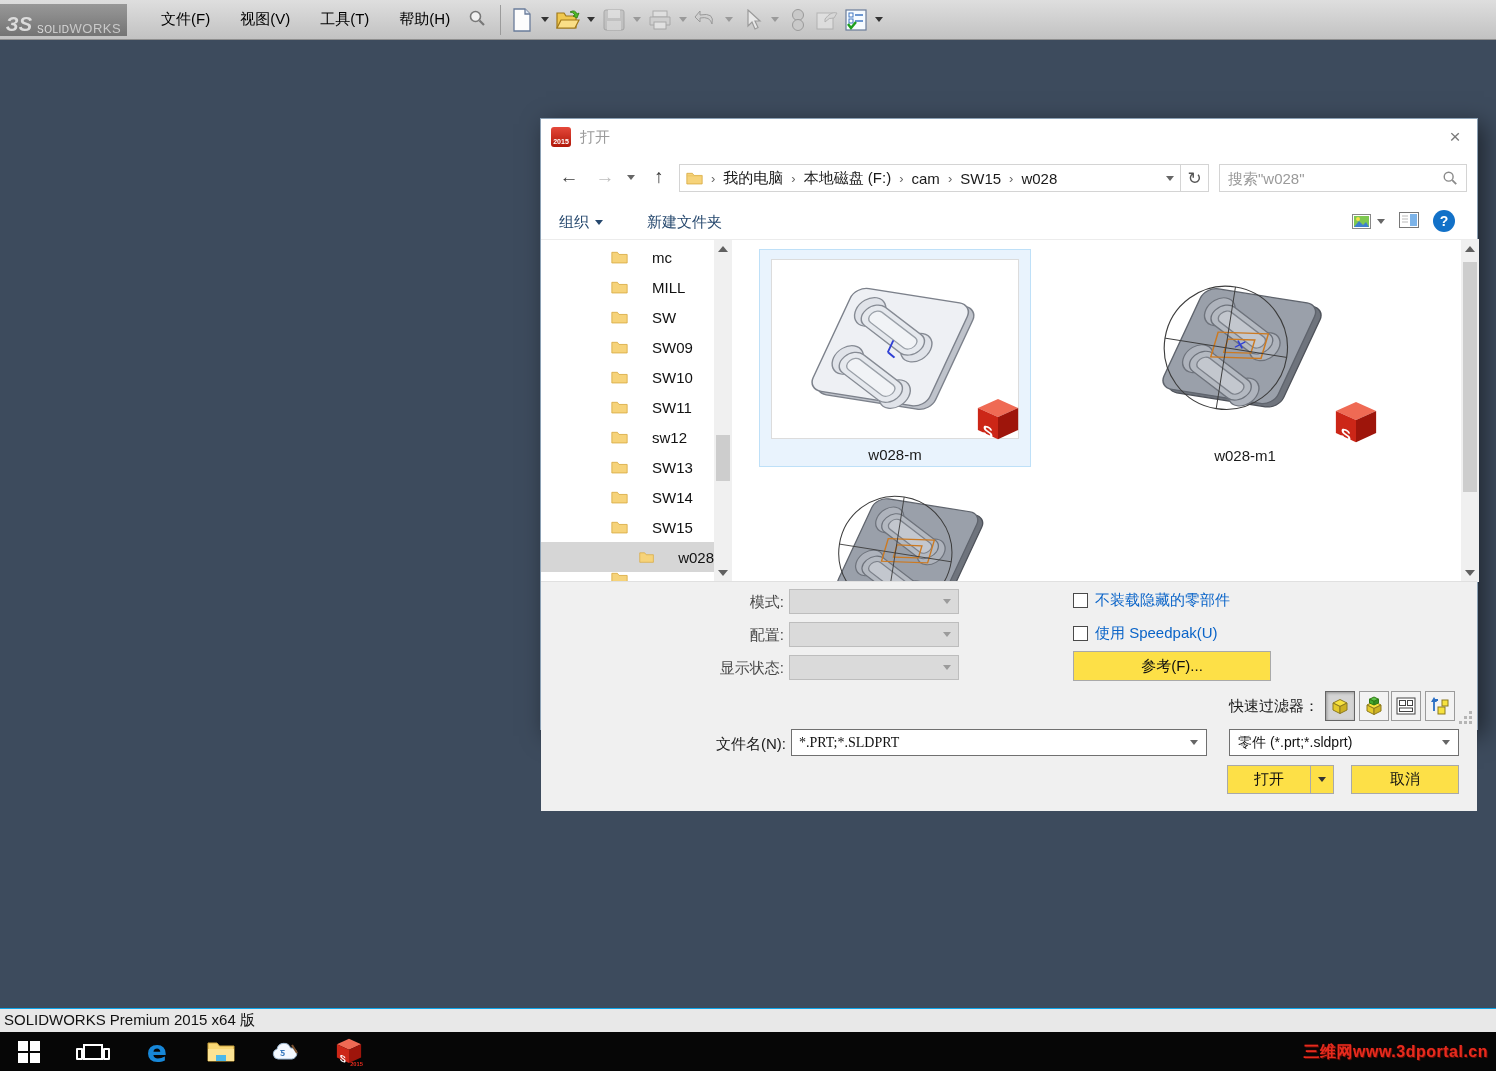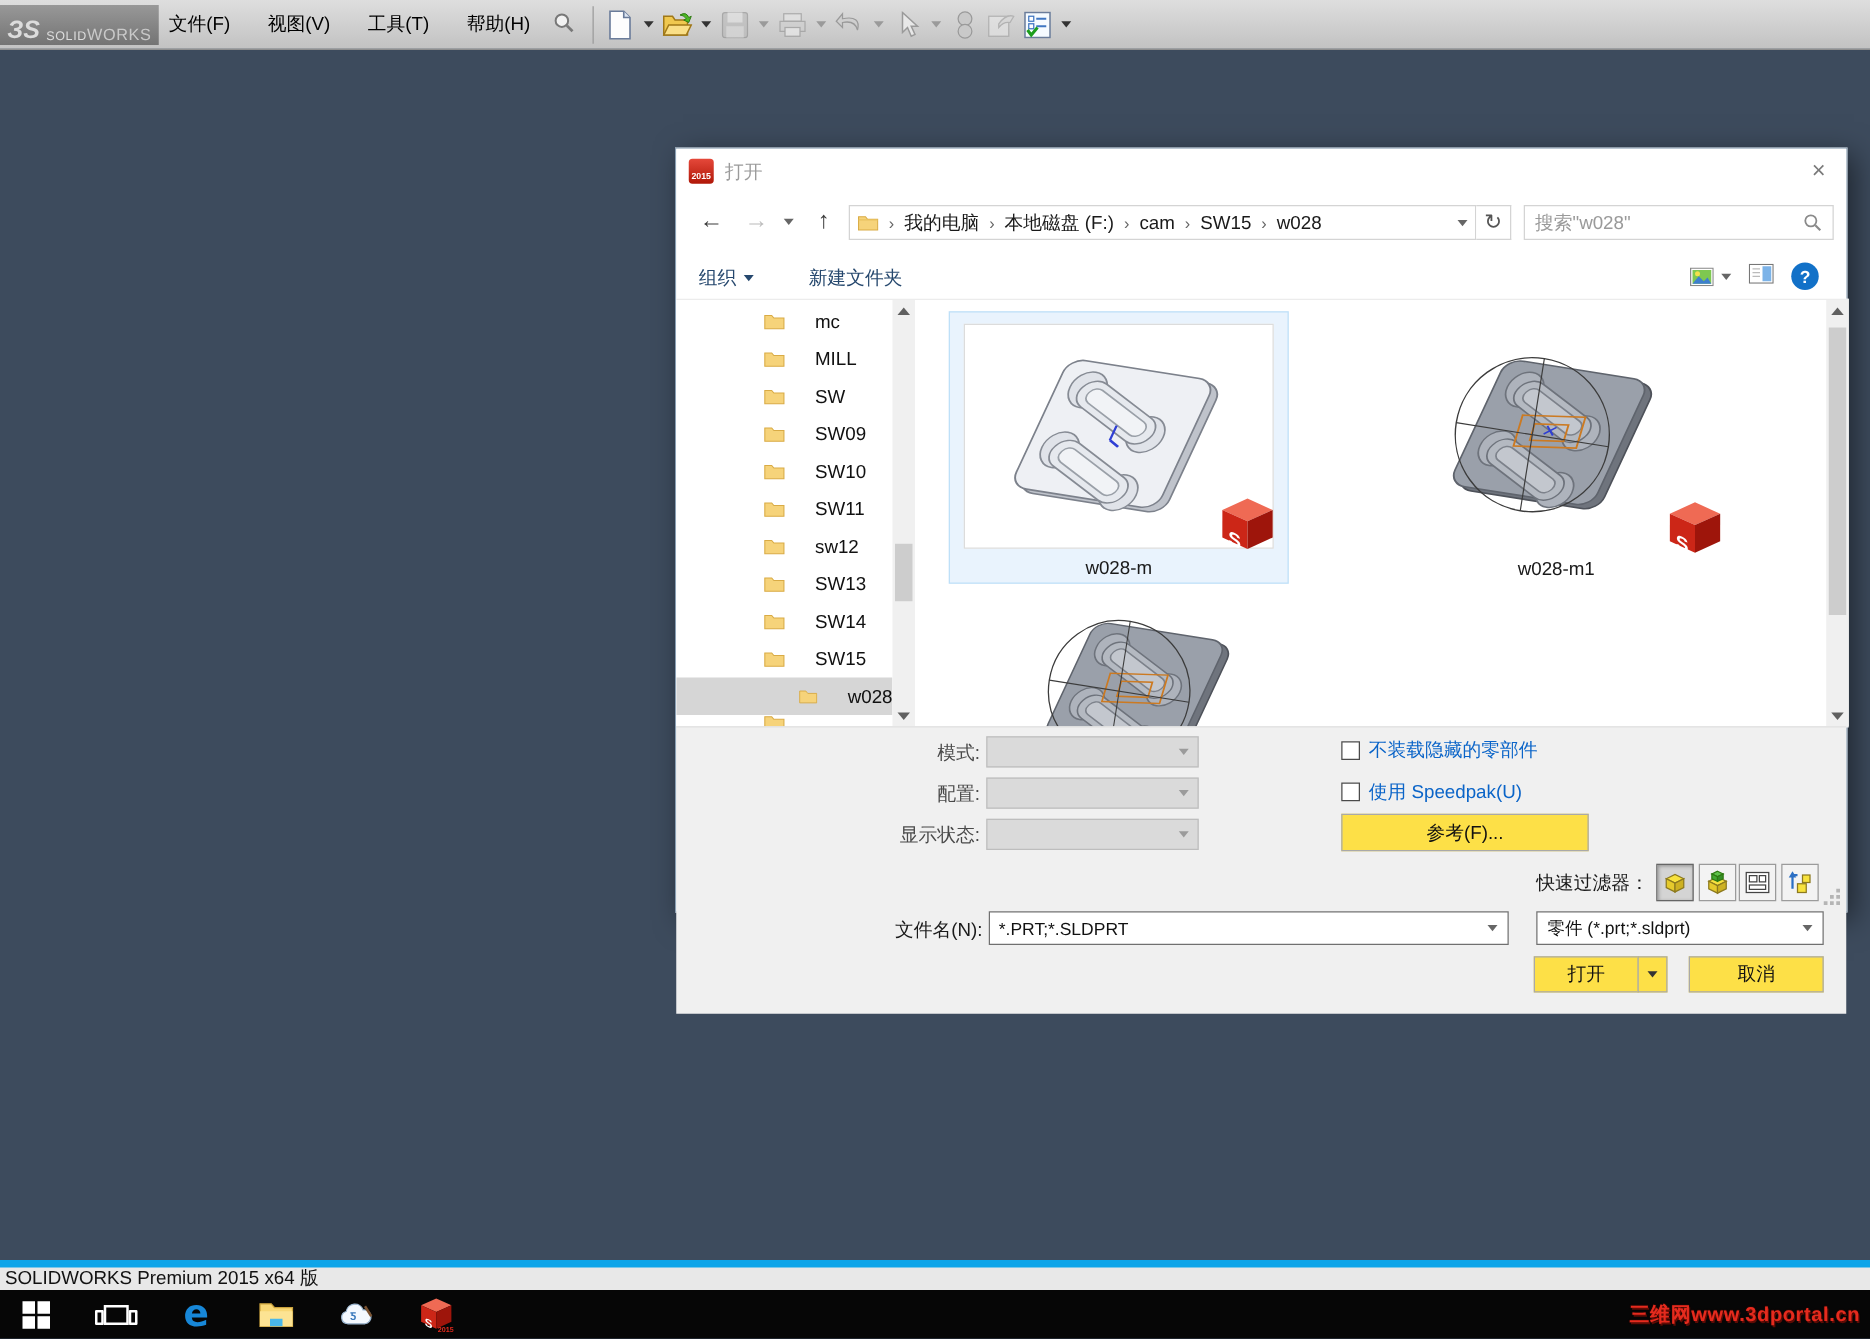--- a/index.html
+++ b/index.html
@@ -5,21 +5,21 @@
 *{margin:0;padding:0;box-sizing:border-box}
 html,body{width:1496px;height:1071px;overflow:hidden}
 body{position:relative;font-family:"Liberation Sans","DejaVu Sans",sans-serif;background:#3d4b5d;font-size:15px;color:#111}
 
 
 .topbar{position:absolute;top:0;left:0;width:1496px;height:40px;background:linear-gradient(#dedede,#c2c2c2);border-bottom:1px solid #8f8f8f;display:flex;align-items:center}
 .logo{width:127px;height:32px;background:linear-gradient(#989898,#747474);color:#dcdcdc;display:flex;align-items:flex-end;justify-content:center;gap:5px}
 .logo .gl{font-style:italic;font-weight:bold;font-size:20px}
 .logo .t1{font-weight:normal;font-size:10px;letter-spacing:.5px}
 .logo .t2{font-weight:normal;font-size:13px;opacity:.8;letter-spacing:.5px}
-.menu{display:flex;gap:30px;margin-left:8px;color:#000}
+.menu{display:flex;gap:30px;margin-left:34px;color:#000}
 .menu span{cursor:default}
 .msearch{margin-left:18px}
 .tsep{width:1px;height:30px;background:#9b9b9b;margin:0 8px 0 14px}
 .tools{display:flex;align-items:center;gap:3px}
 .tbtn{width:26px;height:28px;display:flex;align-items:center;justify-content:center}
 .darr{width:0;height:0;border-left:4px solid transparent;border-right:4px solid transparent;border-top:5px solid #333;margin:0 3px}
 .darr.dis{border-top-color:#9a9a9a}
 .gray-ic{filter:grayscale(1) opacity(.55)}
 
 
@@ -78,30 +78,30 @@
 .chkrow{position:absolute;display:flex;align-items:center;gap:7px}
 .chkbox{width:15px;height:15px;background:#fff;border:1px solid #4a4a4a}
 .chklab{color:#0a64c8}
 .btn{background:#fde047;border:1px solid #a9a9a9;display:flex;align-items:center;justify-content:center;color:#111}
 .refsbtn{position:absolute;left:532px;top:532px;width:198px;height:30px}
 .qflabel{position:absolute;left:688px;top:578px;color:#1a1a1a}
 .qfbtn{position:absolute;top:572px;width:30px;height:30px;background:#f3f3f3;border:1px solid #9b9b9b;display:flex;align-items:center;justify-content:center}
 .qfbtn.pressed{background:#d4d4d4;border:1px solid #666;box-shadow:inset 1px 1px 3px rgba(0,0,0,.3)}
 .fnlabel{position:absolute;left:155px;top:616px;width:90px;text-align:right;color:#1a1a1a}
 .fninput{position:absolute;left:250px;top:610px;width:416px;height:27px;background:#fff;border:1px solid #707070;display:flex;align-items:center}
-.fninput input{border:none;outline:none;flex:1;padding:0 7px;font-size:14px;font-family:Liberation Sans, sans-serif;color:#111}
+.fninput input{border:none;outline:none;flex:1;padding:0 7px;font-size:14px;font-family:Liberation Serif, serif;color:#111}
 .ftcombo{position:absolute;left:688px;top:610px;width:230px;height:27px;background:#fff;border:1px solid #707070;display:flex;align-items:center;justify-content:space-between;padding:0 8px;font-size:14px}
 .openbtn{position:absolute;left:686px;top:646px;width:84px;height:29px}
 .openarr{position:absolute;left:769px;top:646px;width:24px;height:29px}
 .cancelbtn{position:absolute;left:810px;top:646px;width:108px;height:29px}
 .grip{position:absolute;right:5px;bottom:5px;width:13px;height:13px}
 .grip i{position:absolute;width:3px;height:3px;background:#b5b5b5}
 
 
-.statusbar{position:absolute;top:1008px;left:0;width:1496px;height:24px;background:#e8e8e8;border-top:6px solid #0ea5e9;display:flex;align-items:flex-end;padding-left:4px;color:#111}
+.statusbar{position:absolute;top:1008px;left:0;width:1496px;height:24px;background:#e8e8e8;border-top:1px solid #0ea5e9;display:flex;align-items:center;padding-left:4px;color:#111}
 .taskbar{position:absolute;top:1032px;left:0;width:1496px;height:39px;background:#060606;display:flex;align-items:center;gap:34px;padding-left:14px}
 .tkbtn{width:30px;height:30px;display:flex;align-items:center;justify-content:center}
 .winlogo{display:grid;grid-template-columns:10px 10px;grid-template-rows:10px 10px;gap:2px}
 .winlogo i{background:#fff}
 .tview{width:20px;height:16px;border:2px solid #fff;position:relative}
 .tview:before,.tview:after{content:"";position:absolute;top:2px;width:3px;height:8px;border:2px solid #fff;border-radius:1px}
 .tview:before{left:-9px}
 .tview:after{right:-9px}
 .edge-e{color:#1787d8;font-weight:bold;font-size:30px;font-family:"DejaVu Sans",sans-serif;line-height:30px}
 .watermark{position:absolute;right:8px;top:10px;color:#e52b1e;font-weight:bold;font-size:16px;letter-spacing:.5px;text-shadow:0 0 1px #7a0f08,1px 1px 0 #5c0c06}

